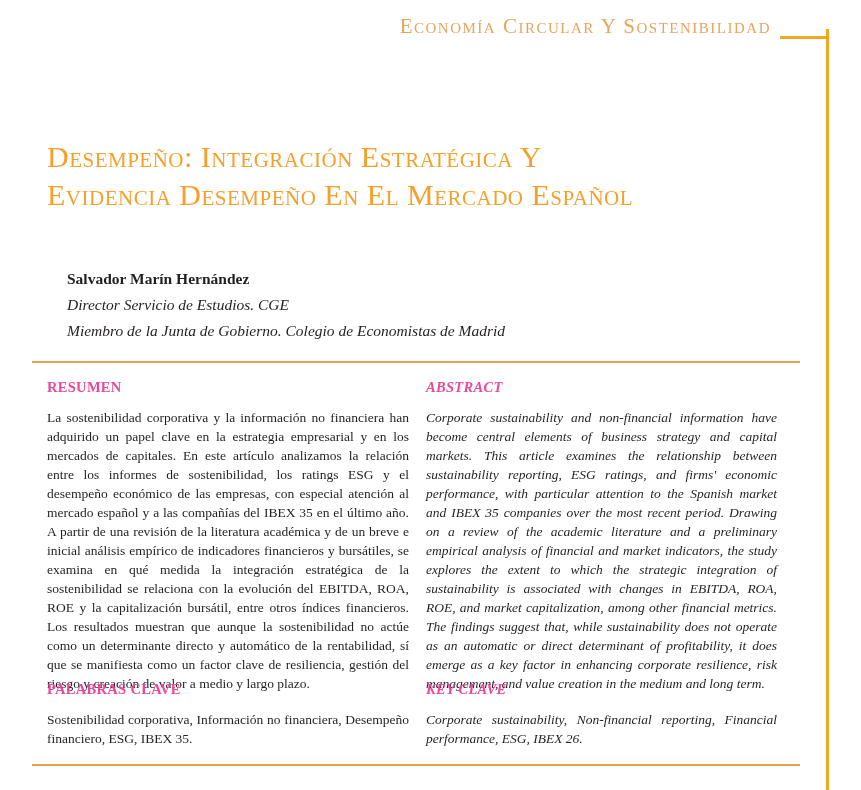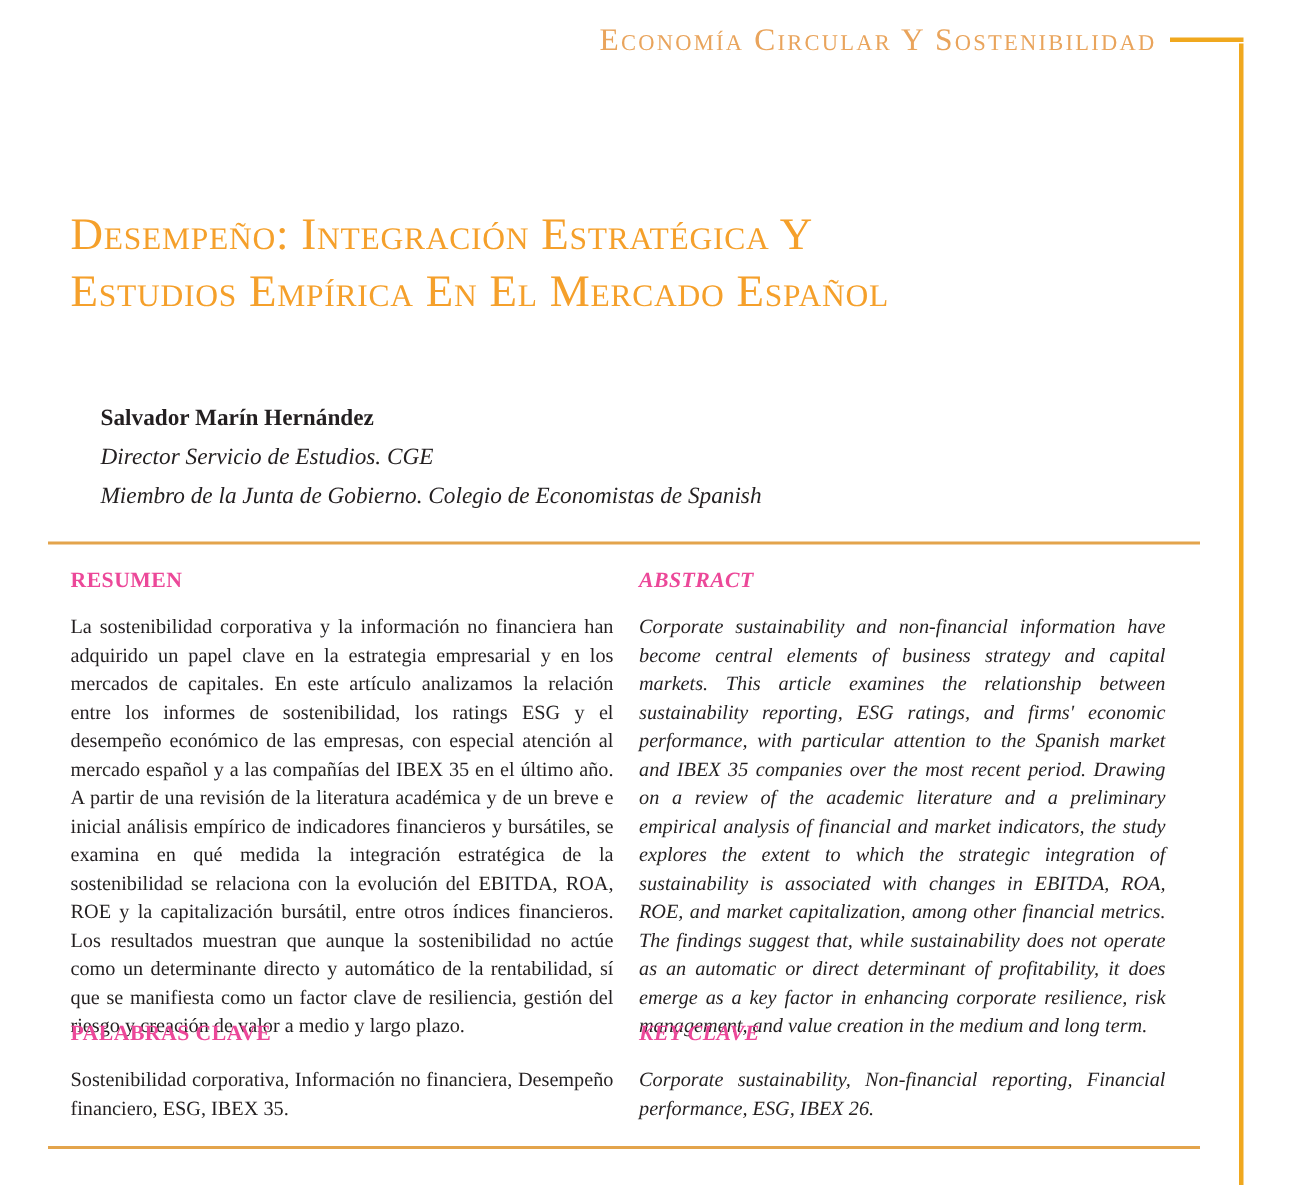--- a/index.html
+++ b/index.html
@@ -19,21 +19,21 @@
     width: 3px;
     background: #f0a81e;
   }
 
   
   .page-header {
     position: absolute;
     top: 14px; left: 0; right: 32px;
     display: flex;
     justify-content: flex-end;
-    align-items: center;
+    align-items: flex-end;
   }
   .section-label {
     font-variant: small-caps;
     font-size: 21px;
     letter-spacing: 1.5px;
     color: #e9a45c;
     white-space: nowrap;
   }
   .header-rule {
     width: 49px; height: 3px;
@@ -115,27 +115,27 @@
 
 <div class="v-line"></div>
 
 <div class="page-header">
   <span class="section-label">Economía Circular Y Sostenibilidad</span>
   <span class="header-rule"></span>
 </div>
 
 <h1 class="article-title">
   <div>Desempeño: Integración Estratégica Y</div>
-  <div>Estudios Empírica En El Mercado Español</div>
+  <div>Evidencia Desempeño En El Mercado Español</div>
 </h1>
 
 <div class="author-block">
   <div class="author-name">Salvador Marín Hernández</div>
   <div class="author-role">Director Servicio de Estudios. CGE</div>
-  <div class="author-role">Miembro de la Junta de Gobierno. Colegio de Economistas de Spanish</div>
+  <div class="author-role">Miembro de la Junta de Gobierno. Colegio de Economistas de Madrid</div>
 </div>
 
 <div class="rule rule-top"></div>
 
 <div class="columns">
   <div class="col-left">
     <div class="col-heading">RESUMEN</div>
     <div class="col-body">La sostenibilidad corporativa y la información no financiera han adquirido un papel clave en la estrategia empresarial y en los mercados de capitales. En este artículo analizamos la relación entre los informes de sostenibilidad, los ratings ESG y el desempeño económico de las empresas, con especial atención al mercado español y a las compañías del IBEX 35 en el último año. A partir de una revisión de la literatura académica y de un breve e inicial análisis empírico de indicadores financieros y bursátiles, se examina en qué medida la integración estratégica de la sostenibilidad se relaciona con la evolución del EBITDA, ROA, ROE y la capitalización bursátil, entre otros índices financieros. Los resultados muestran que aunque la sostenibilidad no actúe como un determinante directo y automático de la rentabilidad, sí que se manifiesta como un factor clave de resiliencia, gestión del riesgo y creación de valor a medio y largo plazo.</div>
   </div>
   <div class="col-right">

